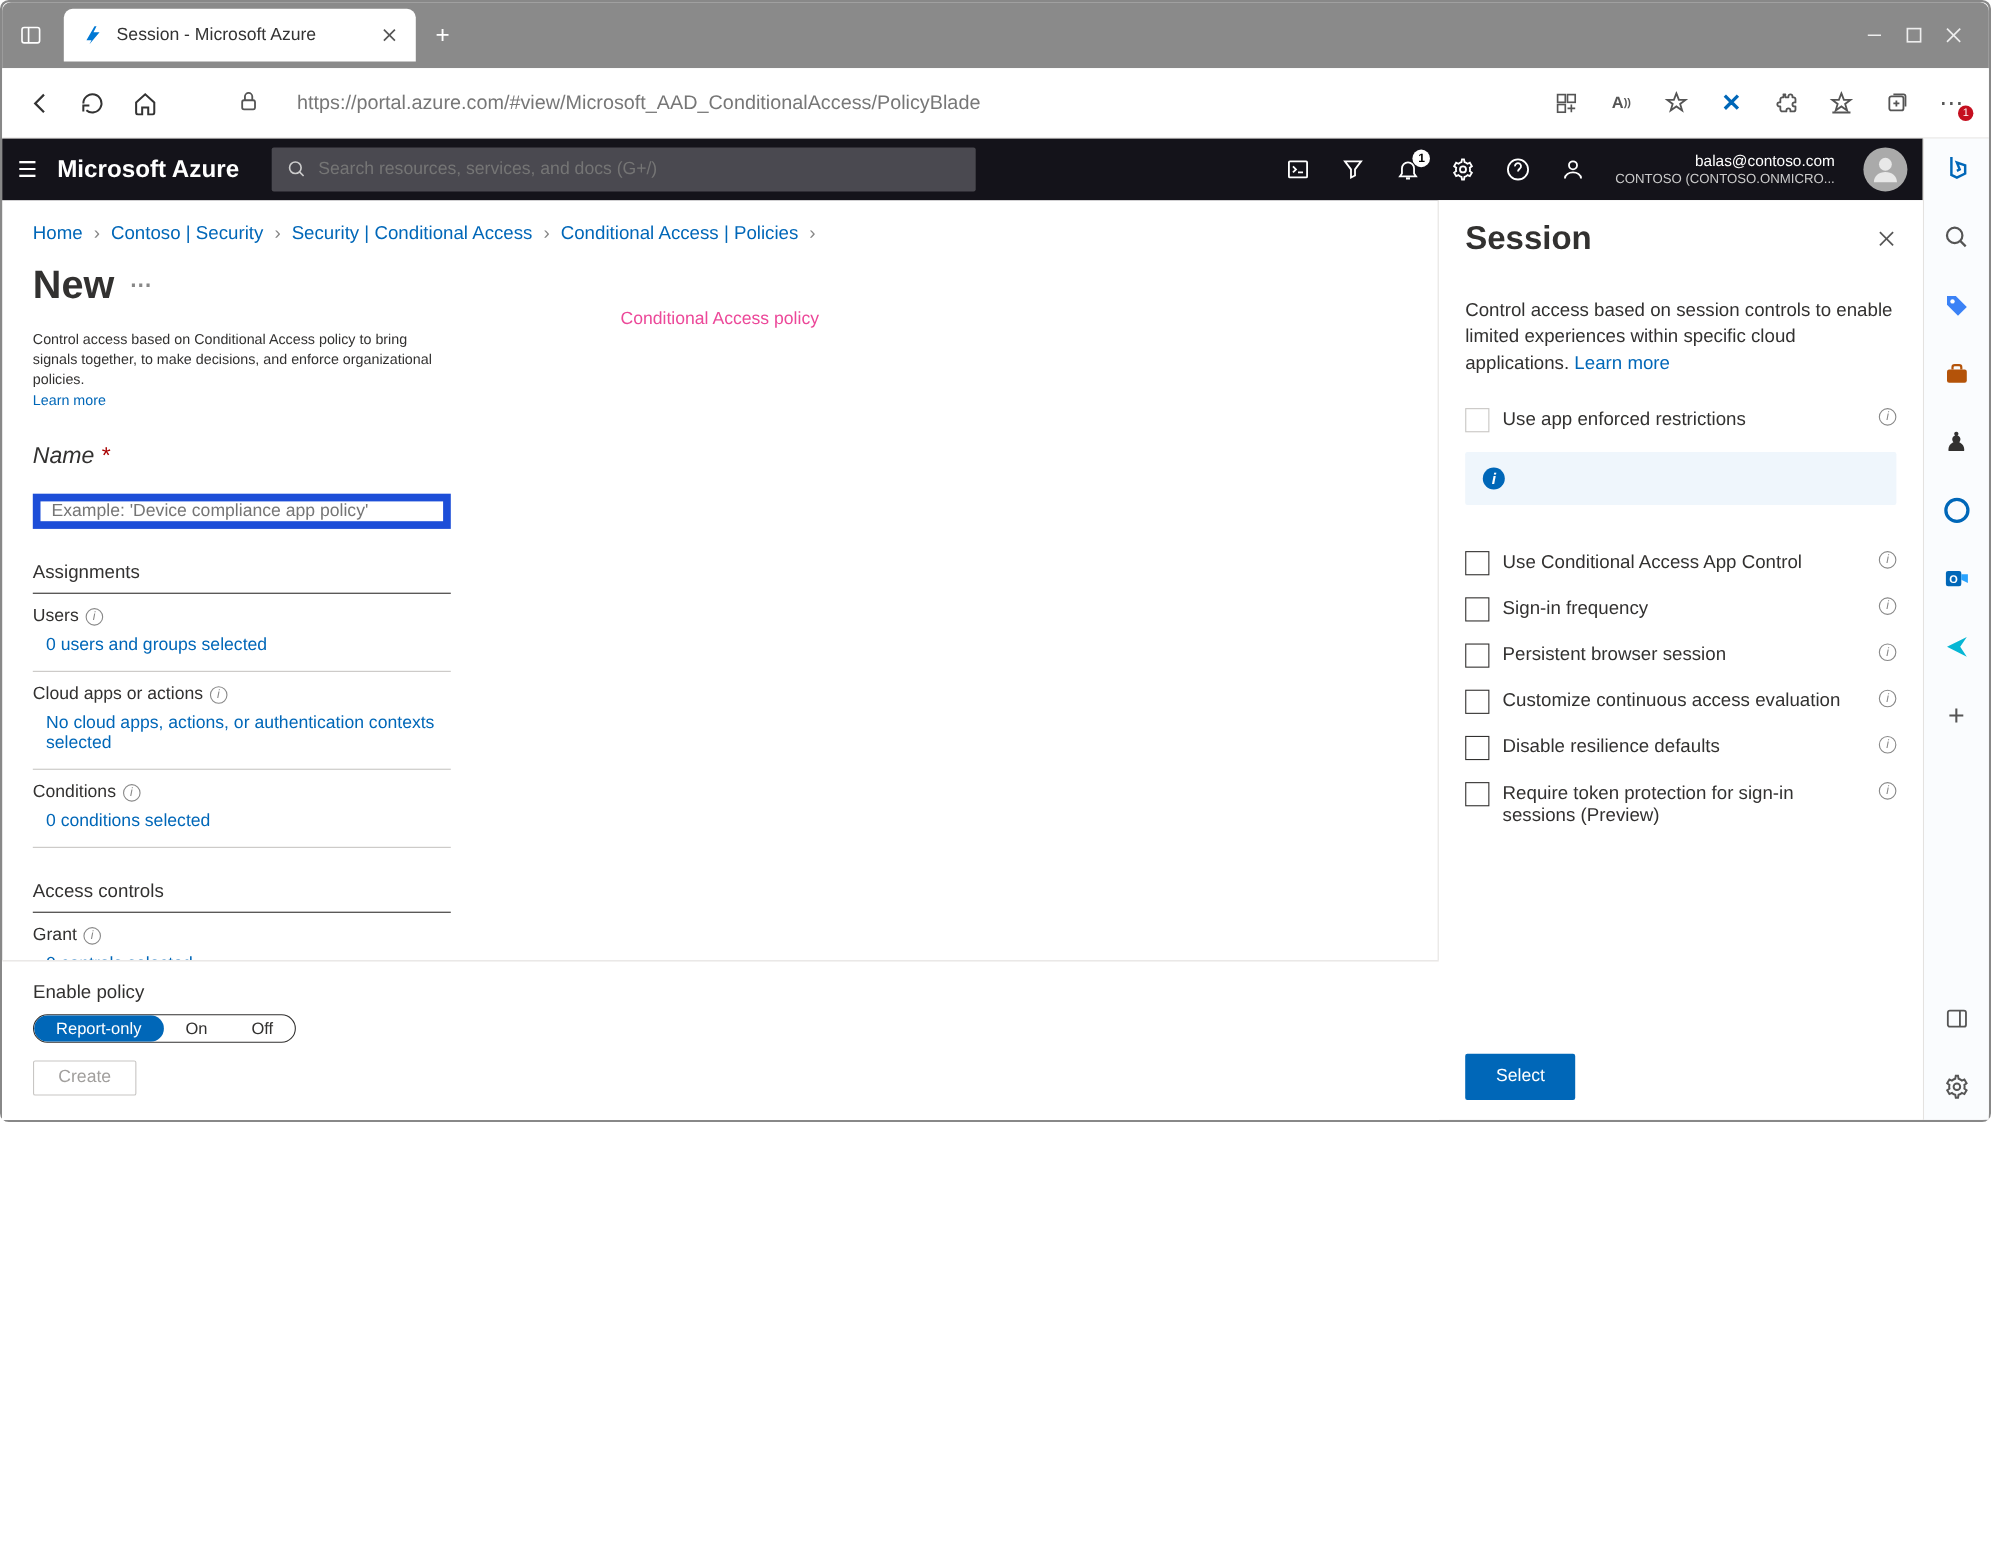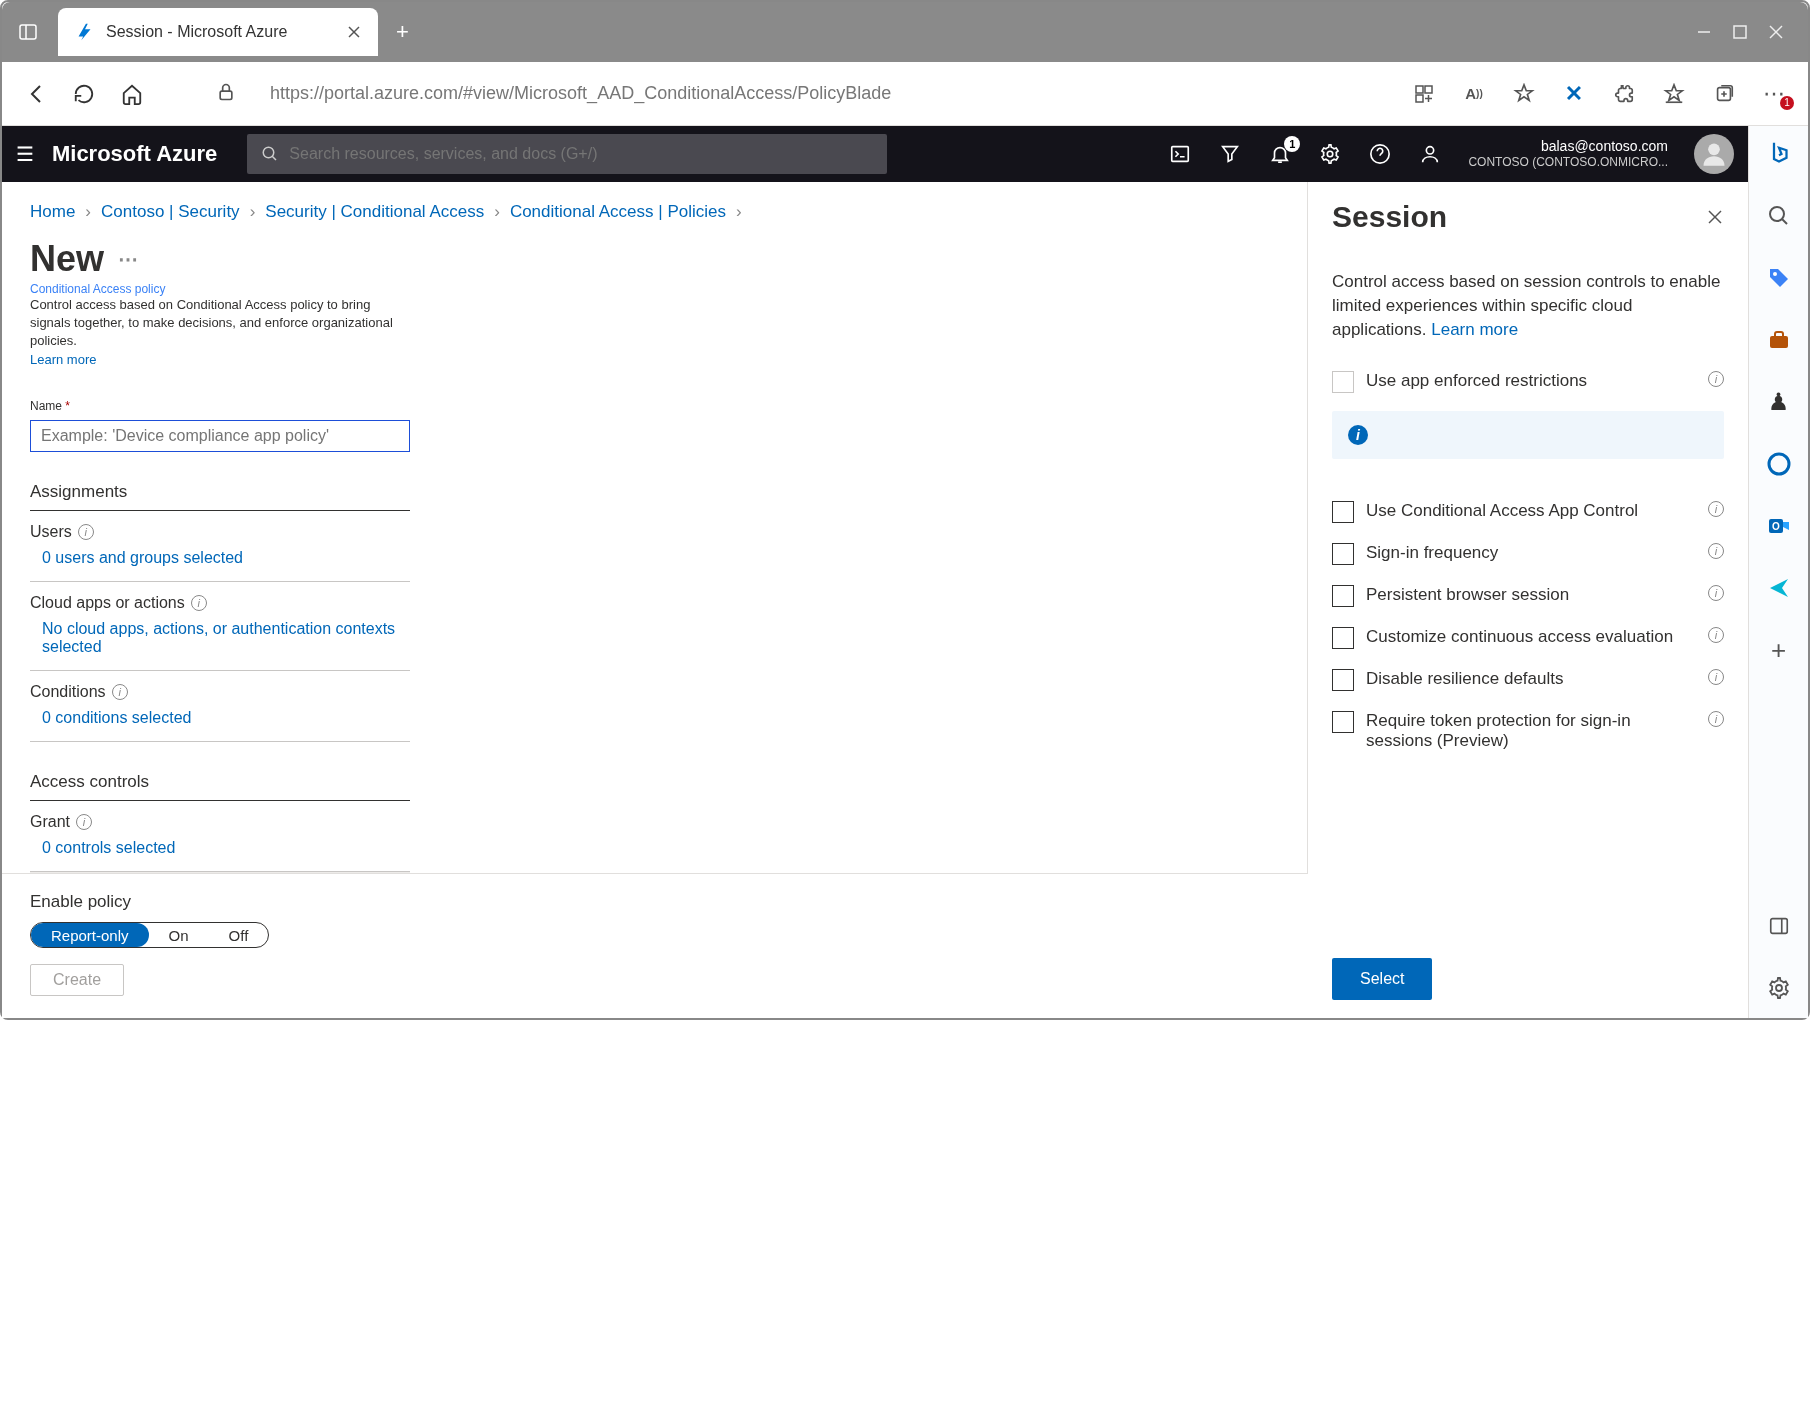--- a/index.html
+++ b/index.html
@@ -46,27 +46,27 @@
 
 
 .az-body { flex: 1; display: flex; min-height: 0; position: relative; }
 .main-col { flex: 1; padding: 12px 28px; overflow-y: auto; min-width: 0; border-right: 1px solid #e1dfdd; }
 .breadcrumb { display: flex; gap: 10px; align-items: center; font-size: 17px; padding: 8px 0 14px; flex-wrap: wrap; }
 .breadcrumb a { color: #0067b8; text-decoration: none; cursor: pointer; }
 .breadcrumb .sep { color: #888; }
 
 .page-title { font-size: 36px; font-weight: 600; margin-top: 2px; display: flex; align-items: center; gap: 14px; text-align: center; }
 .page-title .dots { color: #888; font-size: 20px; }
-.page-subtitle { font-size: 12px; color: #3b82f6; margin-top: 2px; }
+.page-subtitle { font-size: 16px; color: #ec4899; margin-top: 2px; text-align: center; }
 .description { font-size: 13px; max-width: 380px; line-height: 1.4; }
 .description a { color: #0067b8; text-decoration: none; }
 
-.field-label { font-size: 12px; margin-top: 30px; }
+.field-label { font-size: 21px; margin-top: 30px; font-style: italic; }
 .field-label .req { color: #a80000; }
-.txt-input { margin-top: 7px; width: 380px; height: 32px; border: 1px solid #1d4ed8; padding: 0 10px; font-size: 16px; color: #666; }
+.txt-input { margin-top: 22px; width: 380px; height: 32px; border: 7px solid #1d4ed8; padding: 0 10px; font-size: 16px; color: #666; }
 
 .section-h { font-size: 17px; margin-top: 30px; border-bottom: 1px solid #323130; padding-bottom: 8px; width: 380px; }
 .sub-item { width: 380px; border-bottom: 1px solid #c8c6c4; padding: 12px 0 4px; }
 .sub-item.active { background: #edebe9; padding-left: 4px; padding-right: 4px; width: 380px; }
 .sub-label { font-size: 16px; display: flex; align-items: center; gap: 6px; }
 .info-i { width: 16px; height: 16px; border: 1px solid #888; border-radius: 50%; display: inline-flex; align-items: center; justify-content: center; font-size: 11px; color: #888; font-style: italic; }
 .sub-link { color: #0067b8; font-size: 16px; padding: 8px 0 10px 12px; cursor: pointer; }
 
 
 .footer { position: absolute; bottom: 0; left: 0; right: 440px; background: #fff; border-top: 1px solid #e1dfdd; padding: 18px 28px 22px; }

